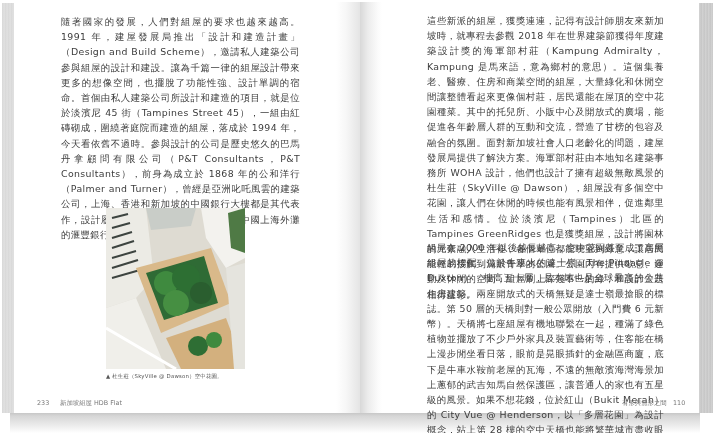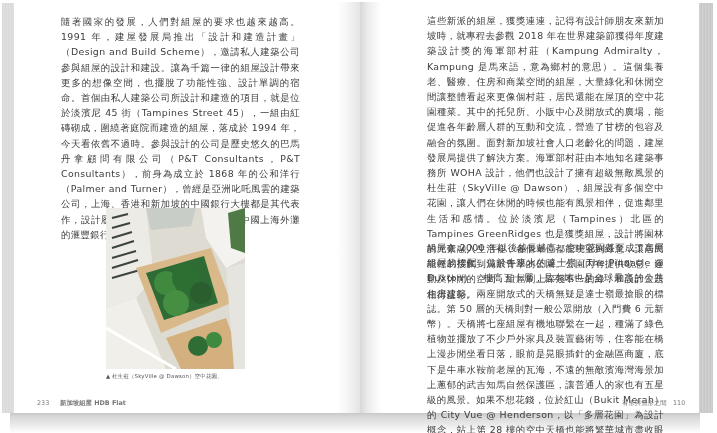--- a/index.html
+++ b/index.html
@@ -45,21 +45,21 @@
     .body-text p { margin:0; }
     .photo {
       position:absolute; left:106px; top:208px; width:139px; height:161px;
       overflow:hidden; background:#d9d7cf;
     }
     .caption {
       position:absolute; left:106px; top:373px; font-size:5.4px; color:#555; letter-spacing:0.2px;
     }
     .folio { position:absolute; font-size:6.4px; color:#777; }
     .folio-left-num { left:37px; top:399px; }
-    .folio-left-title { left:60px; top:399px;font-weight:bold; }
+    .folio-left-title { left:60px; top:399px; }
     .folio-right-title { left:622px; top:399px;text-align:right; }
     .folio-right-num { left:673px; top:399px; }
   </style>
 </head>
 <body>
 
 <div class="spread">
   <div class="shadow-bottom"></div>
   <div class="edge-left"></div>
   <div class="edge-right"></div>

